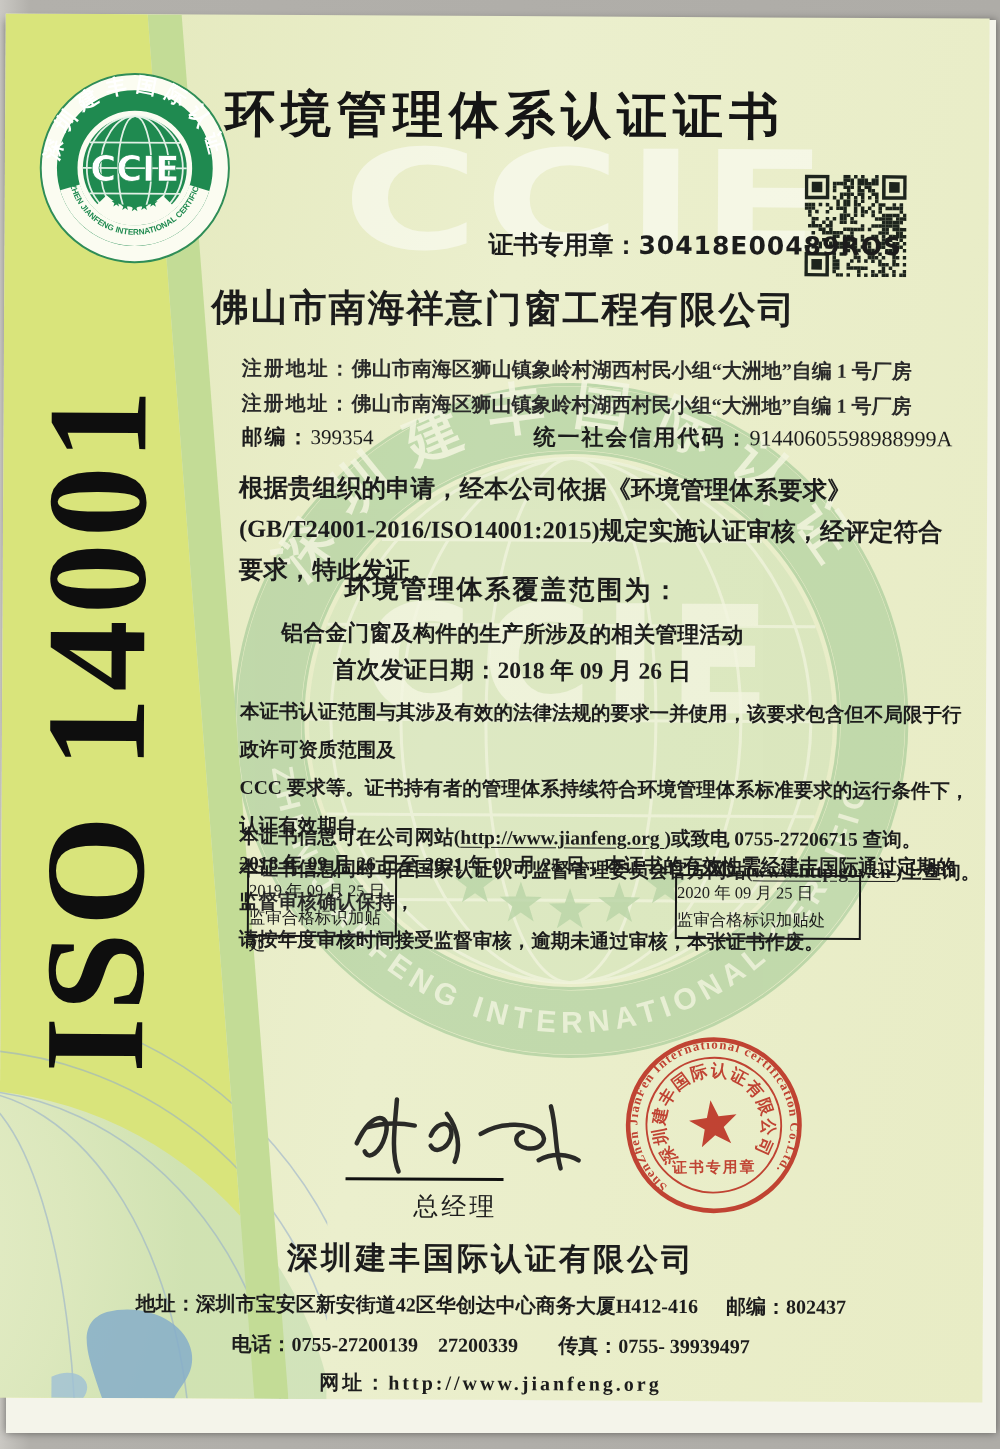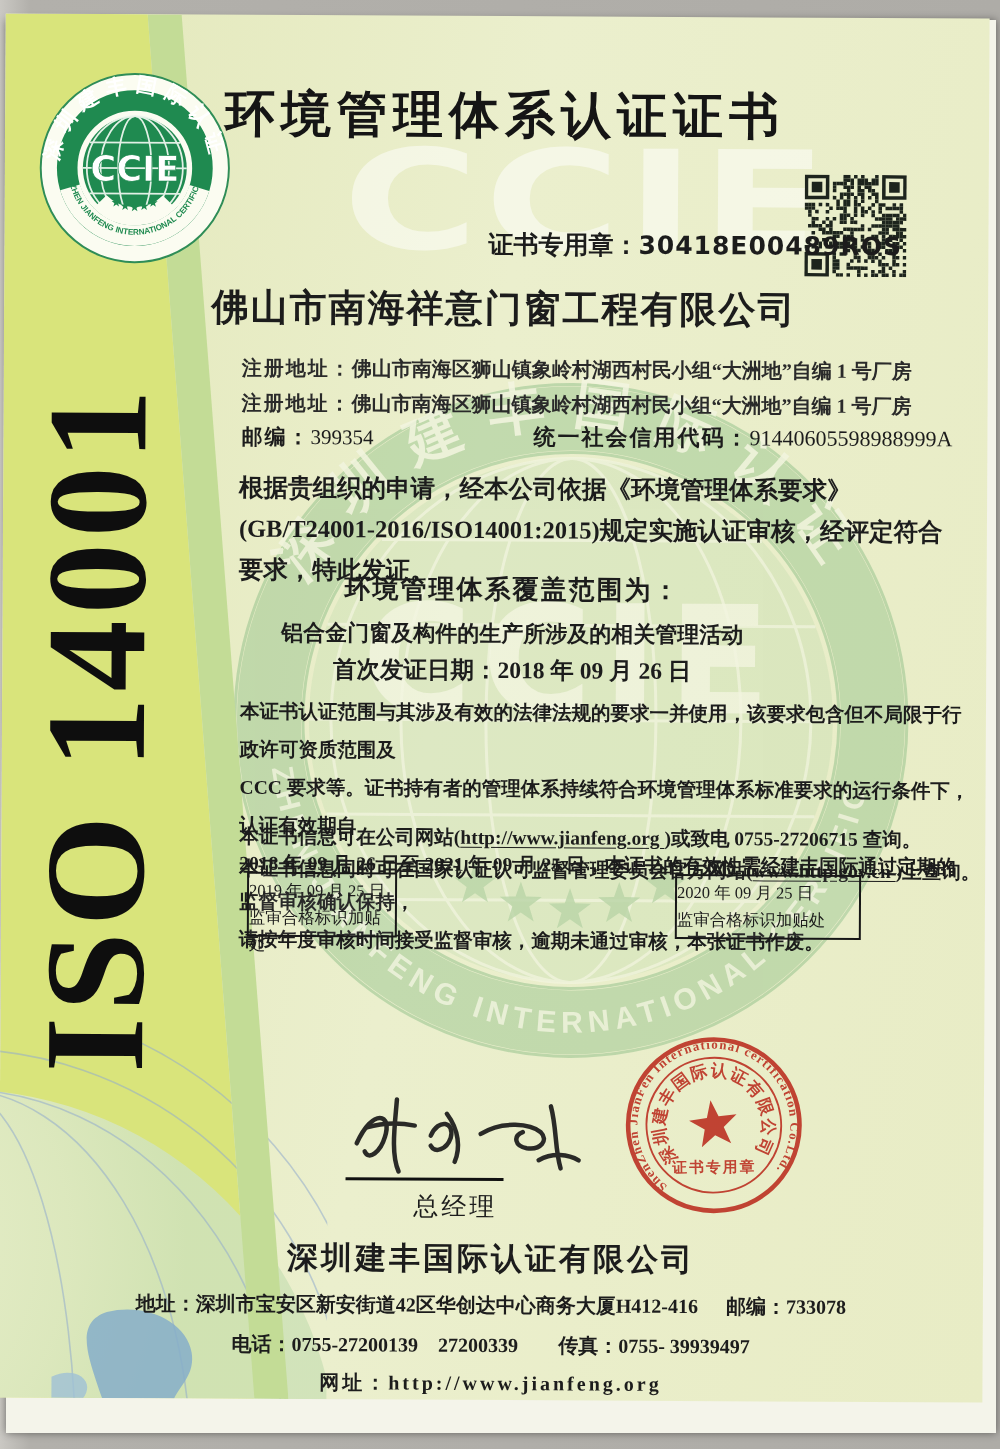--- a/index.html
+++ b/index.html
@@ -575,21 +575,21 @@
       <text font-size="16.5" font-weight="bold" fill="#cf3a31" letter-spacing="1.5">
         <textPath href="#sealCn">深圳建丰国际认证有限公司</textPath>
       </text>
       <use href="#star" transform="scale(.95)" fill="#cf3a31"></use>
       <text y="46" text-anchor="middle" font-size="14.5" font-weight="bold" fill="#cf3a31" letter-spacing="2" transform="rotate(7)">证书专用章</text>
     </g>
   </svg>
 
   <div class="abs content issuer">深圳建丰国际认证有限公司</div>
   <div class="abs content bline" style="top:1276px;">
-    <span>地址：</span><span>深圳市宝安区新安街道42区华创达中心商务大厦H412-416</span><span class="gap1"></span><span>邮编：</span><span>733078</span>
+    <span>地址：</span><span>深圳市宝安区新安街道42区华创达中心商务大厦H412-416</span><span class="gap1"></span><span>邮编：</span><span>802437</span>
   </div>
   <div class="abs content bline" style="top:1316px;">
     <span>电话：</span><span>0755-27200139　27200339</span><span class="gap2"></span><span>传真：</span><span>0755- 39939497</span>
   </div>
   <div class="abs content bline weblink" style="top:1354px;">
     <span>网址：</span><span>http://www.jianfeng.org</span>
   </div>
 
  </div>
 </div>

